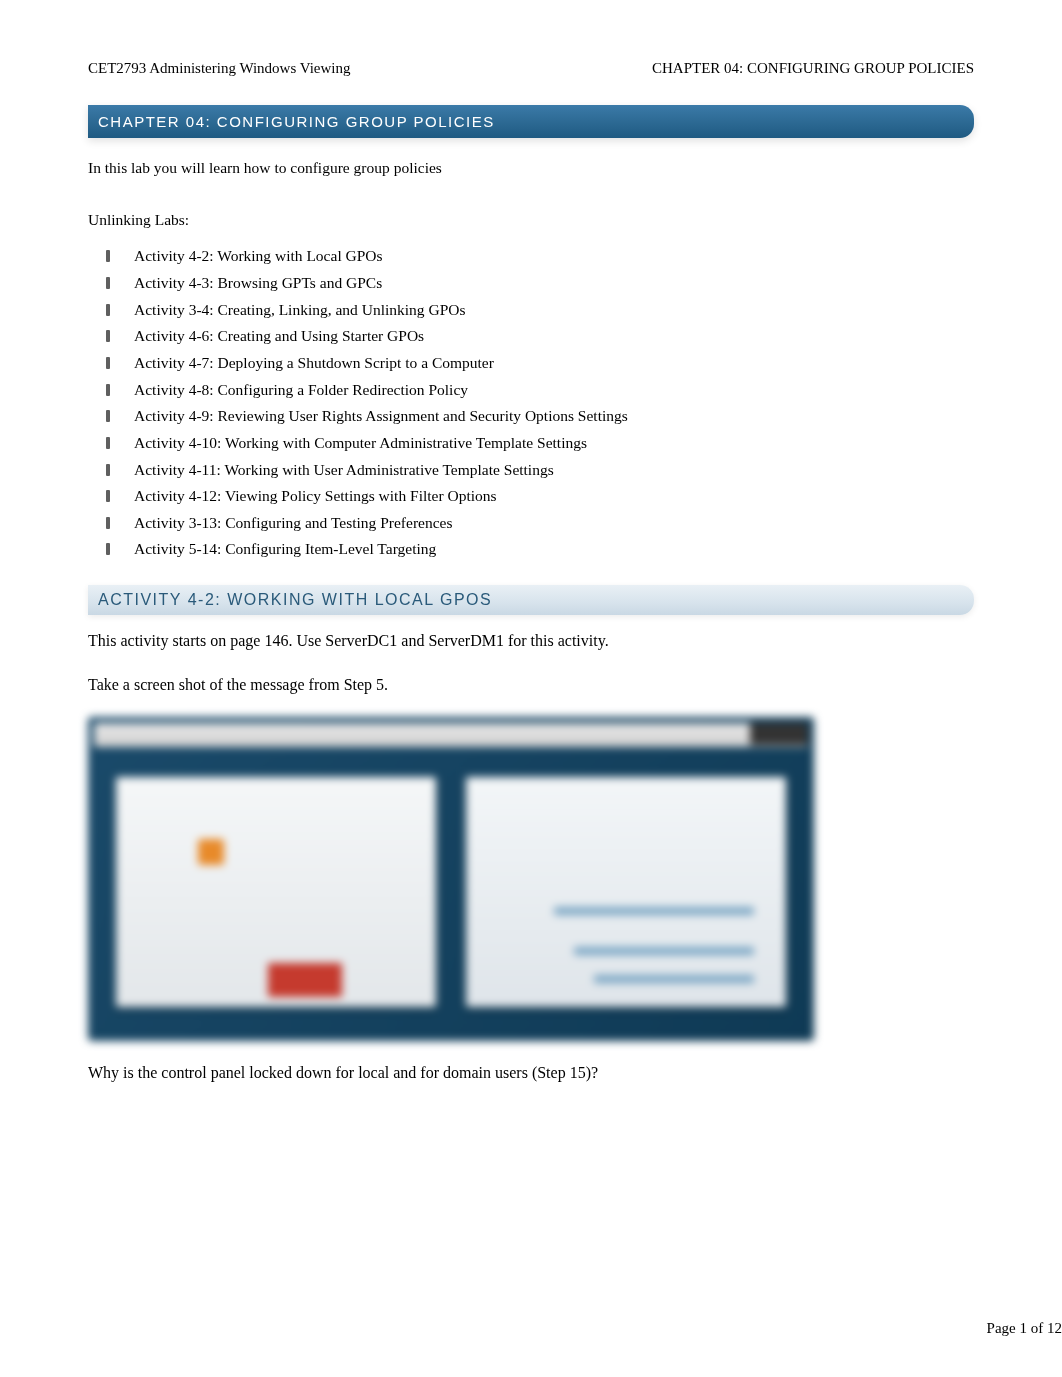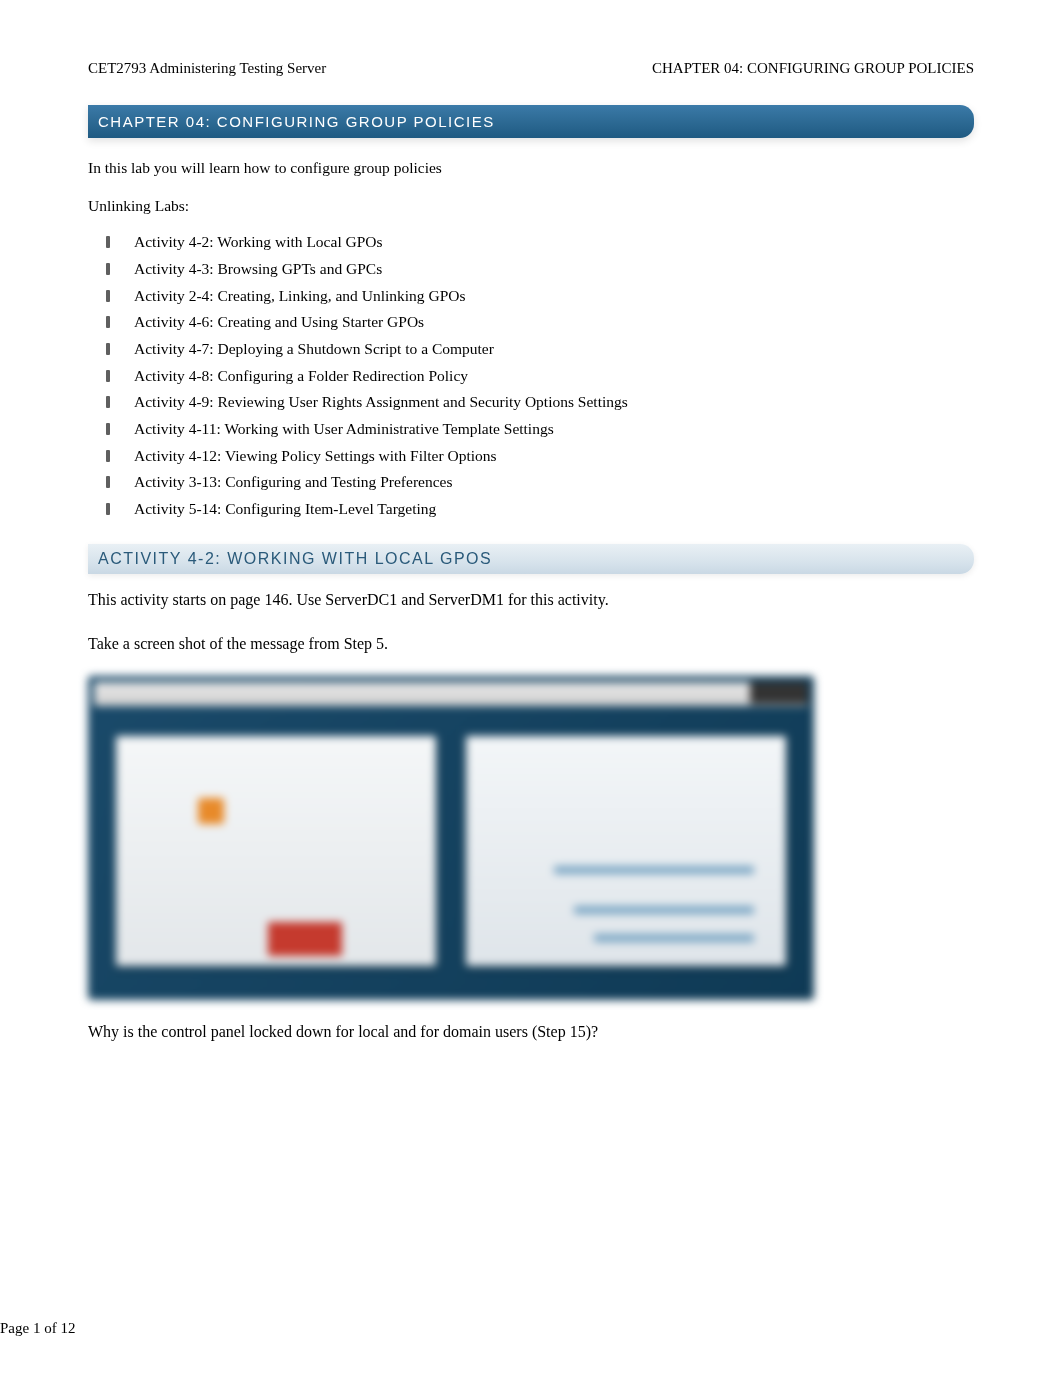--- a/index.html
+++ b/index.html
@@ -24,21 +24,21 @@
     font-family: Arial, Helvetica, sans-serif;
     font-size: 15px;
     letter-spacing: 1.5px;
     padding: 8px 14px 8px 10px;
     border-radius: 0 14px 14px 0;
     margin-bottom: 18px;
     box-shadow: 0 3px 8px rgba(0,0,0,0.12);
   }
   .intro-text {
     font-size: 15.5px;
-    margin-bottom: 18px;
+    margin-bottom: 32px;
     line-height: 1.5;
   }
   .labs-label {
     font-size: 15.5px;
     margin-bottom: 14px;
   }
   .labs-list {
     list-style: none;
     padding-left: 46px;
     margin-bottom: 22px;
@@ -129,46 +129,47 @@
   .se-line {
     position: absolute;
     height: 8px;
     background: #7aa6c4;
     border-radius: 2px;
   }
   .footer {
     position: absolute;
     bottom: 40px;
     left: 0; right: 0;
-    text-align: left;
+    text-align: right;
     font-size: 15px;
   }
 </style>
 </head>
 <body>
 
 <div class="header-row">
-  <span>CET2793 Administering Testing Server</span>
+  <span>CET2793 Administering Windows Viewing</span>
   <span>CHAPTER 04: CONFIGURING GROUP POLICIES</span>
 </div>
 
 <div class="section-heading">CHAPTER 04: CONFIGURING GROUP POLICIES</div>
 
 <p class="intro-text">In this lab you will learn how to configure group policies</p>
 
 <p class="labs-label">Unlinking Labs:</p>
 
 <ul class="labs-list">
   <li>Activity 4-2: Working with Local GPOs</li>
   <li>Activity 4-3: Browsing GPTs and GPCs</li>
-  <li>Activity 2-4: Creating, Linking, and Unlinking GPOs</li>
+  <li>Activity 3-4: Creating, Linking, and Unlinking GPOs</li>
   <li>Activity 4-6: Creating and Using Starter GPOs</li>
   <li>Activity 4-7: Deploying a Shutdown Script to a Computer</li>
   <li>Activity 4-8: Configuring a Folder Redirection Policy</li>
   <li>Activity 4-9: Reviewing User Rights Assignment and Security Options Settings</li>
+  <li>Activity 4-10: Working with Computer Administrative Template Settings</li>
   <li>Activity 4-11: Working with User Administrative Template Settings</li>
   <li>Activity 4-12: Viewing Policy Settings with Filter Options</li>
   <li>Activity 3-13: Configuring and Testing Preferences</li>
   <li>Activity 5-14: Configuring Item-Level Targeting</li>
 </ul>
 
 <div class="sub-heading">ACTIVITY 4-2: WORKING WITH LOCAL GPOS</div>
 
 <p class="body-text">This activity starts on page 146. Use ServerDC1 and ServerDM1 for this activity.</p>
 

